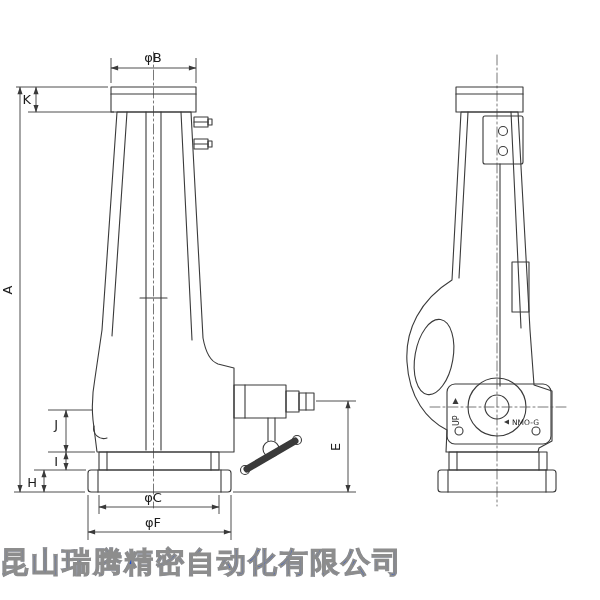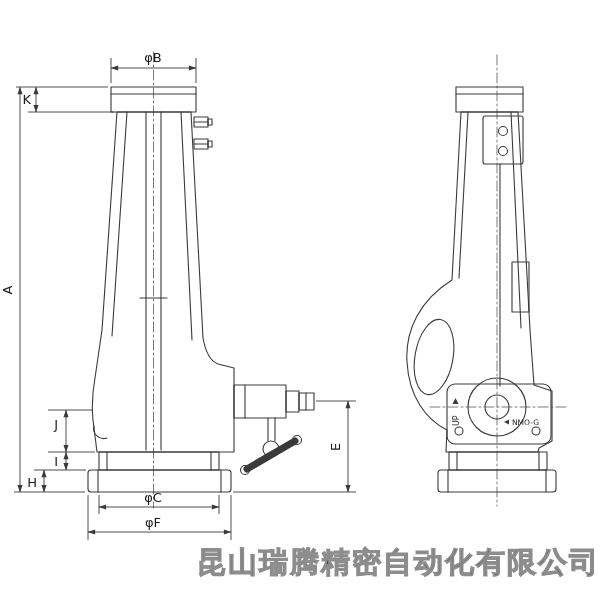--- a/index.html
+++ b/index.html
@@ -11,23 +11,23 @@
   svg text{
     font-family:"DejaVu Sans","Liberation Sans",sans-serif;
     fill:#1c1c1c;font-size:13px;stroke:none;
   }
   .geo{stroke:#3a3a3a;fill:none;stroke-width:1.1;stroke-linejoin:round;stroke-linecap:round;}
   .dim{stroke:#3a3a3a;fill:none;stroke-width:0.9;}
   .cl{stroke:#555;stroke-width:0.8;stroke-dasharray:10 3 2 3;fill:none;}
   .tiny{font-size:8px;}
   .tiny2{font-size:7.5px;}
   .watermark{
-    position:absolute;left:0;top:543px;width:600px;text-align:right;
+    position:absolute;left:0;top:543px;width:600px;text-align:left;
     font-size:29px;font-weight:bold;letter-spacing:2px;white-space:nowrap;
-    color:#404040;-webkit-text-stroke:1px #8d8d8d;
+    color:#1d4ed8;-webkit-text-stroke:1px #8d8d8d;
   }
 </style>
 </head>
 <body>
 
 <div class="stage">
 
   <svg width="600" height="600" viewBox="0 0 600 600">
     <defs>
       <marker id="arr" viewBox="0 0 10 10" refX="9.5" refY="5" markerWidth="9" markerHeight="7.5" markerUnits="userSpaceOnUse" orient="auto-start-reverse">

